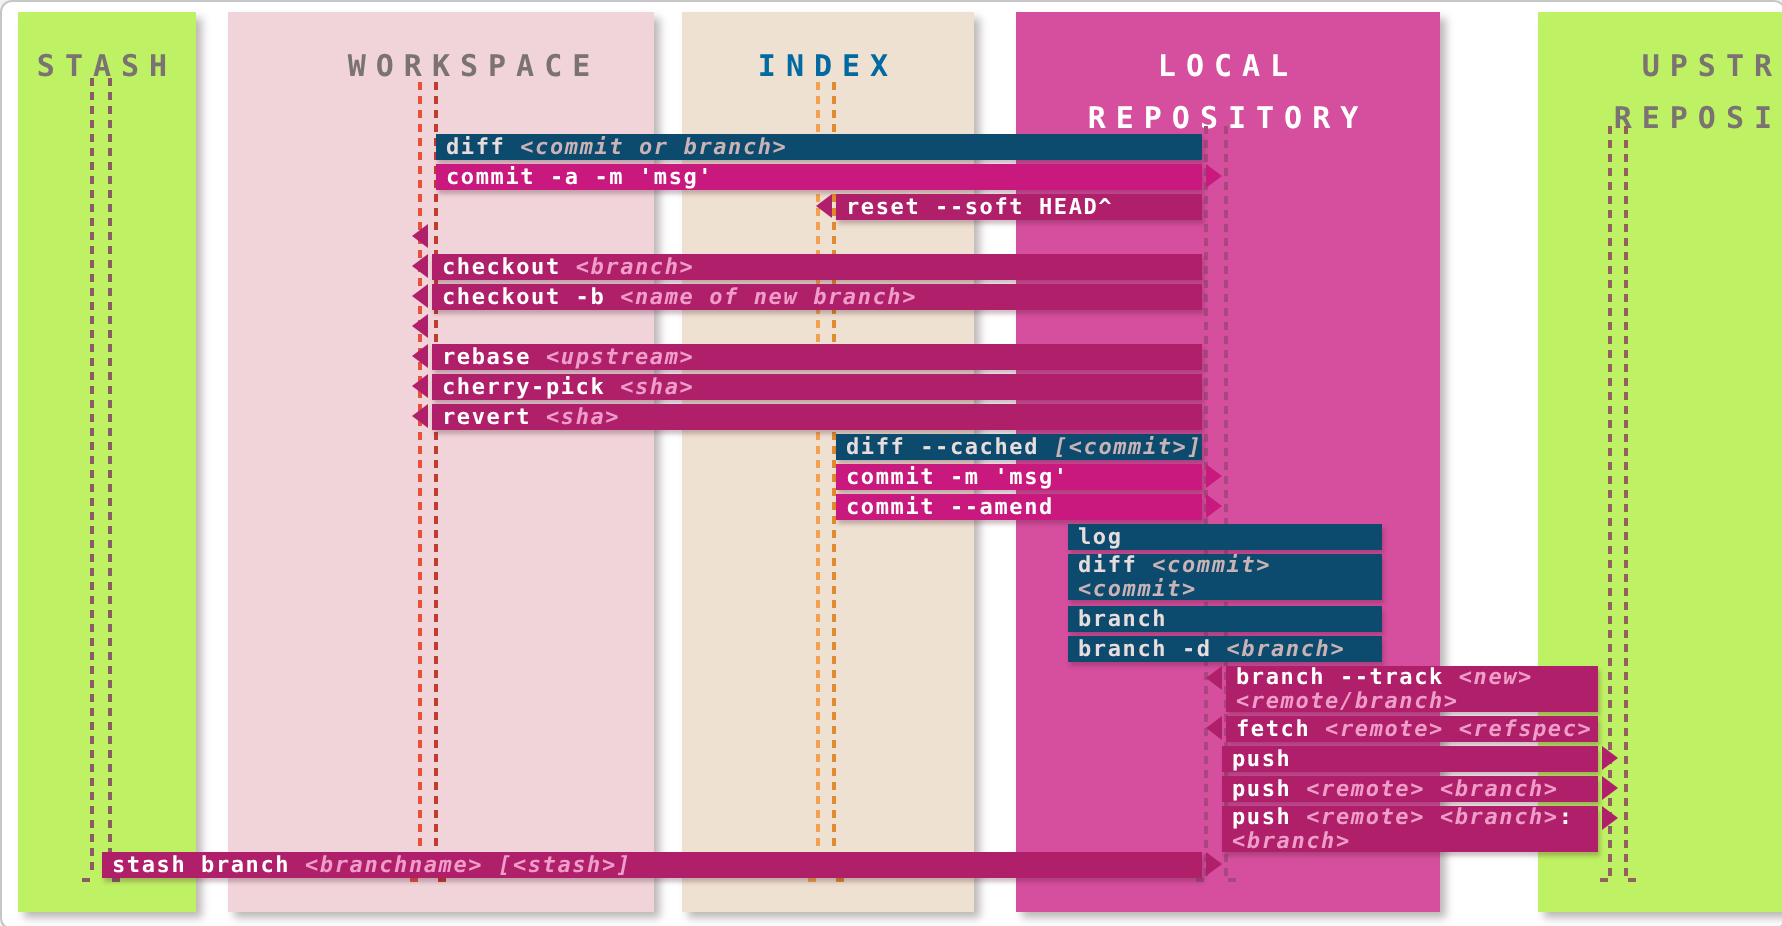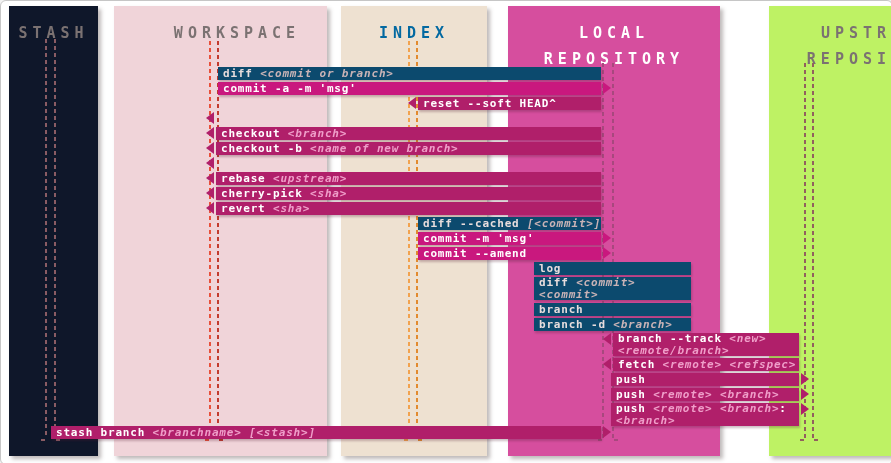--- a/index.html
+++ b/index.html
@@ -39,21 +39,21 @@
   .bar-dark{background:#b01f6a;color:#ffffff;}
   .bar-dark .param{color:#ef9ec9;}
   .arr{position:absolute;width:0;height:0;z-index:2;
     border-top:6.5px solid transparent;border-bottom:6.5px solid transparent;}
 </style>
 </head>
 <body>
 
 <div id="canvas">
 
-  <div class="col" style="left:8px;width:89px;background:#0f172a;">
+  <div class="col" style="left:8px;width:89px;background:#bef264;">
     <div class="col-title" style="color:#7b7272;">
       <div>STASH</div>
       <div></div>
     </div>
   </div>
 
   <div class="col" style="left:113px;width:213px;background:#f0d4d9;">
     <div class="col-title" style="color:#7b7272;margin-left:33px;">
       <div>WORKSPACE</div>
       <div></div>

